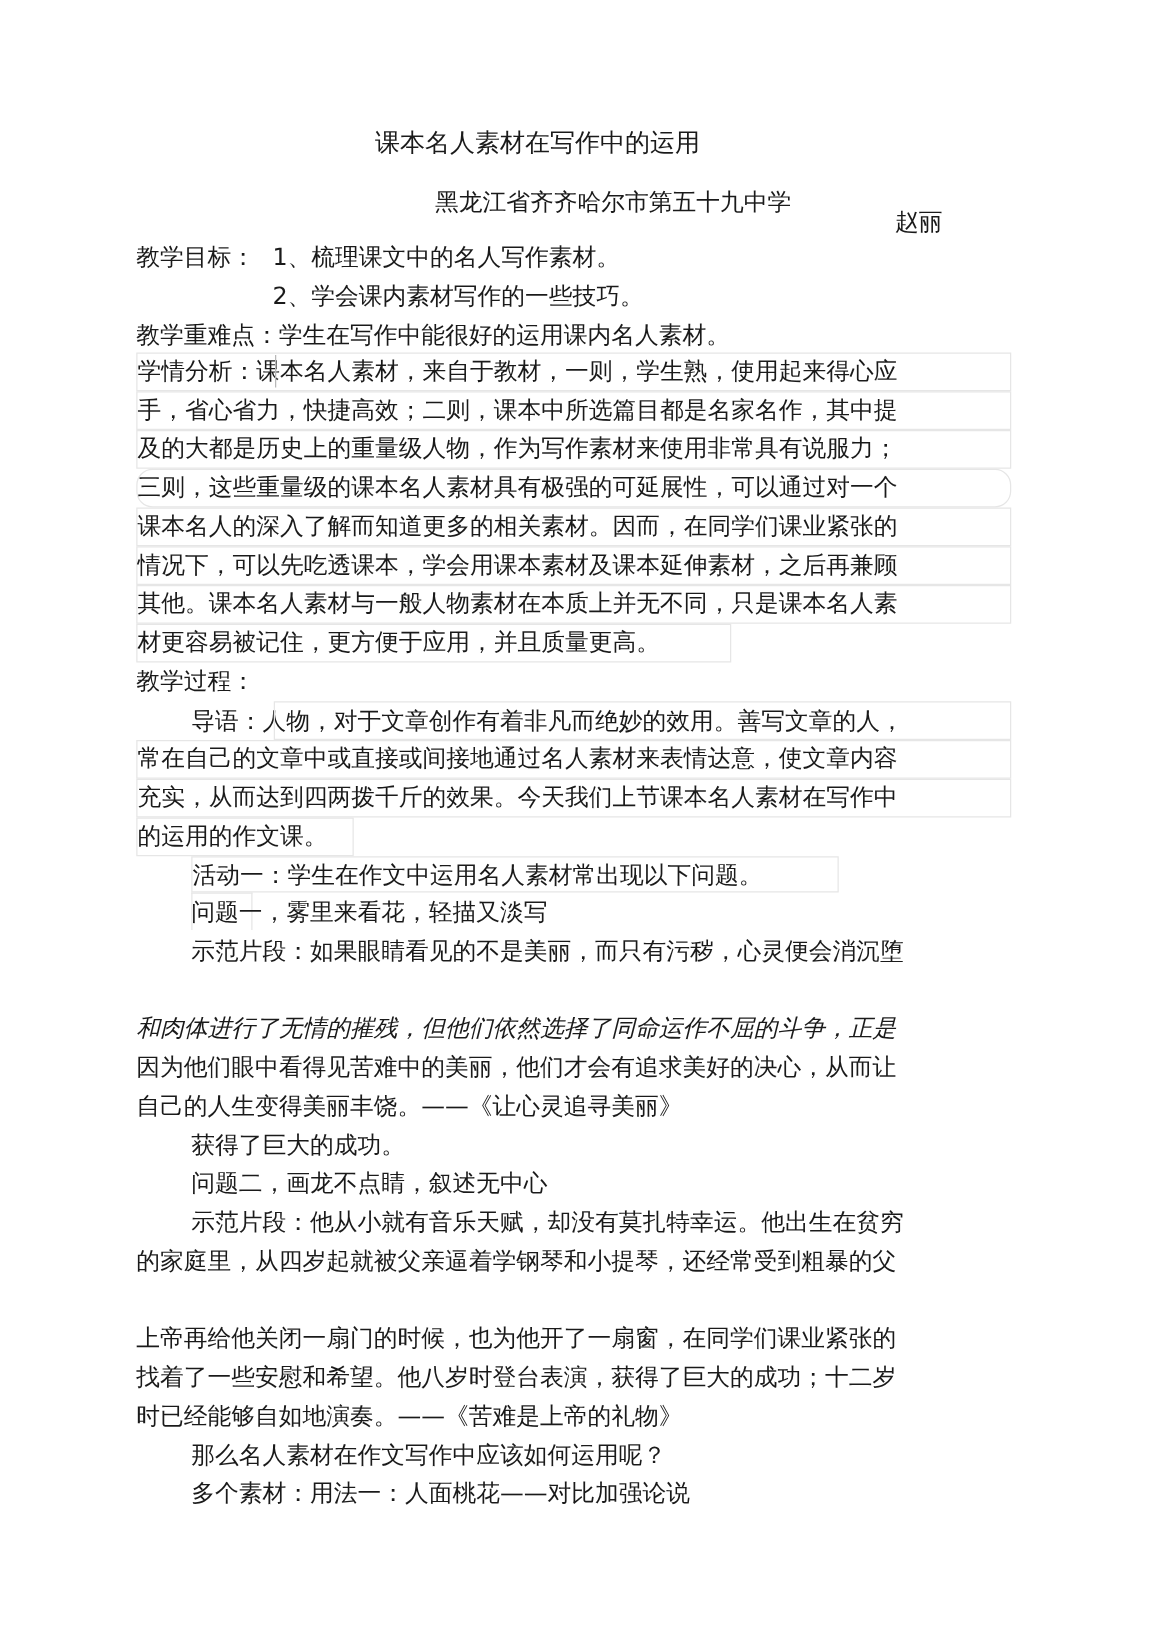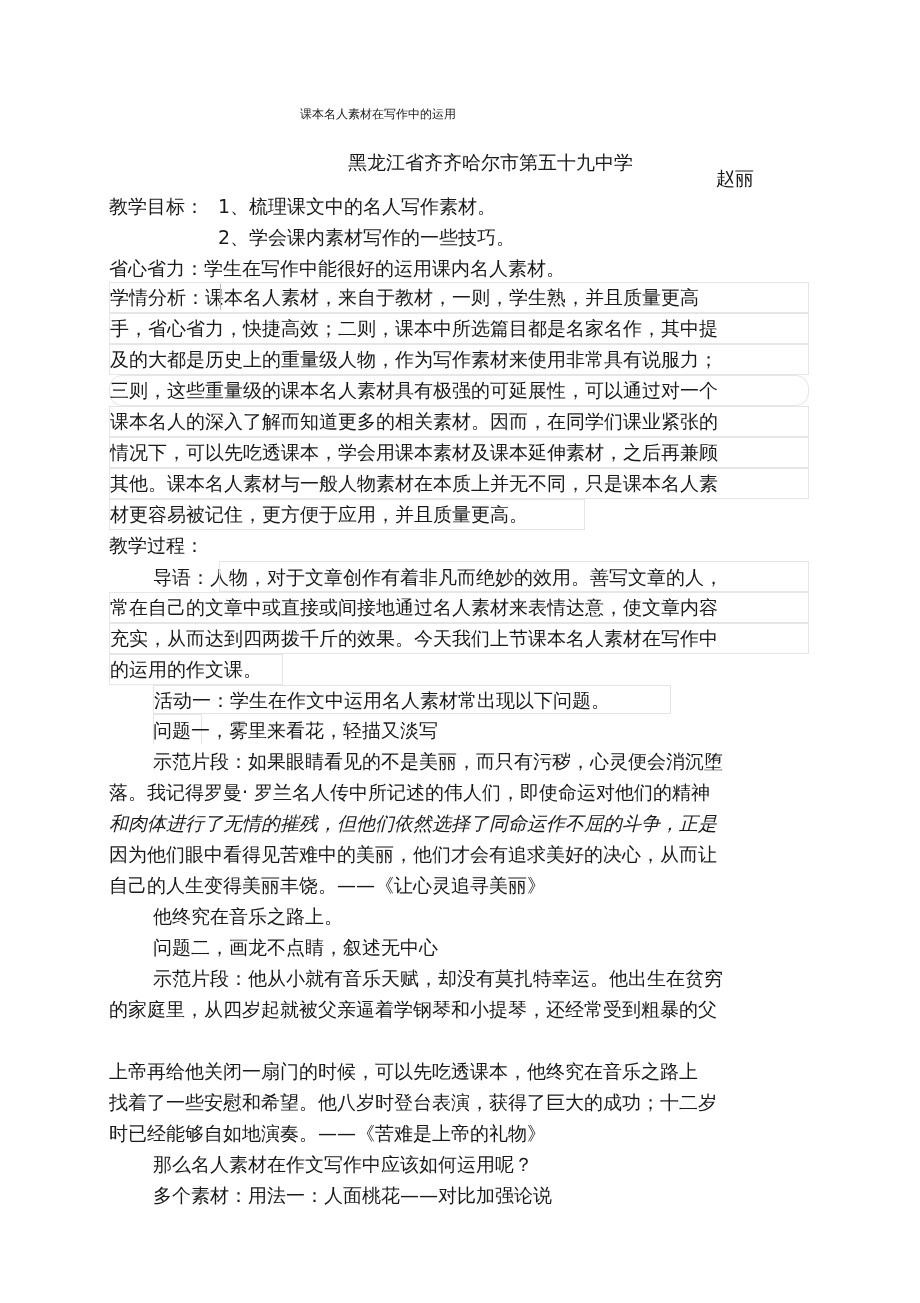--- a/index.html
+++ b/index.html
@@ -10,21 +10,21 @@
   }
   .page { position: absolute; left: 0; top: 0; width: 920px; height: 1303px; }
   .line {
     position: absolute;
     font-size: 19px;
     line-height: 28px;
     height: 28px;
     white-space: nowrap;
     letter-spacing: 0px;
   }
-  .title { font-size: 12px; }
+  .title { font-size: 20px; }
   .boxed {
     border: 1px solid #e6e6e6;
     box-sizing: border-box;
   }
   .cursor-mark {
     position: absolute; width: 1px; background: #b8b8b8;
   }
 </style>
 </head>
 <body>
@@ -33,23 +33,23 @@
 
   <div class="line title" style="left:300px; top:100px;">课本名人素材在写作中的运用</div>
 
   <div class="line" style="left:348px; top:148px;">黑龙江省齐齐哈尔市第五十九中学</div>
   <div class="line" style="left:716px; top:148px;margin-top:16px;">赵丽</div>
 
   <div class="line" style="left:109px; top:192px;">教学目标：</div>
   <div class="line" style="left:218px; top:192px;">1、梳理课文中的名人写作素材。</div>
   <div class="line" style="left:218px; top:223px;">2、学会课内素材写作的一些技巧。</div>
 
-  <div class="line" style="left:109px; top:254px;">省心省力：学生在写作中能很好的运用课内名人素材。</div>
+  <div class="line" style="left:109px; top:254px;">教学重难点：学生在写作中能很好的运用课内名人素材。</div>
 
-  <div class="line boxed" style="left:109px; top:282px; width:700px; height:31px;">学情分析：课本名人素材，来自于教材，一则，学生熟，并且质量更高</div>
+  <div class="line boxed" style="left:109px; top:282px; width:700px; height:31px;">学情分析：课本名人素材，来自于教材，一则，学生熟，使用起来得心应</div>
   <div class="cursor-mark" style="left:220px; top:284px; height:26px;"></div>
   <div class="line boxed" style="left:109px; top:313px; width:700px; height:31px;">手，省心省力，快捷高效；二则，课本中所选篇目都是名家名作，其中提</div>
   <div class="line boxed" style="left:109px; top:344px; width:700px; height:31px;">及的大都是历史上的重量级人物，作为写作素材来使用非常具有说服力；</div>
   <div class="line boxed" style="left:109px; top:375px; width:700px; height:31px;border-radius:13px;">三则，这些重量级的课本名人素材具有极强的可延展性，可以通过对一个</div>
   <div class="line boxed" style="left:109px; top:406px; width:700px; height:31px;">课本名人的深入了解而知道更多的相关素材。因而，在同学们课业紧张的</div>
   <div class="line boxed" style="left:109px; top:437px; width:700px; height:31px;">情况下，可以先吃透课本，学会用课本素材及课本延伸素材，之后再兼顾</div>
   <div class="line boxed" style="left:109px; top:468px; width:700px; height:31px;">其他。课本名人素材与一般人物素材在本质上并无不同，只是课本名人素</div>
   <div class="line boxed" style="left:109px; top:499px; width:476px; height:31px;">材更容易被记住，更方便于应用，并且质量更高。</div>
 
   <div class="line" style="left:109px; top:531px;">教学过程：</div>
@@ -58,30 +58,29 @@
   <div class="boxed" style="position:absolute; left:219px; top:561px; width:590px; height:31px;"></div>
   <div class="line boxed" style="left:109px; top:592px; width:700px; height:31px;">常在自己的文章中或直接或间接地通过名人素材来表情达意，使文章内容</div>
   <div class="line boxed" style="left:109px; top:623px; width:700px; height:31px;">充实，从而达到四两拨千斤的效果。今天我们上节课本名人素材在写作中</div>
   <div class="line boxed" style="left:109px; top:654px; width:174px; height:31px;">的运用的作文课。</div>
 
   <div class="line boxed" style="left:153px; top:685px; width:518px; height:29px;">活动一：学生在作文中运用名人素材常出现以下问题。</div>
   <div class="boxed" style="position:absolute; left:153px; top:714px; width:49px; height:30px; border-bottom:none;"></div>
   <div class="line" style="left:153px; top:716px;">问题一，雾里来看花，轻描又淡写</div>
 
   <div class="line" style="left:153px; top:747px;">示范片段：如果眼睛看见的不是美丽，而只有污秽，心灵便会消沉堕</div>
-  <div class="line" style="left:109px; top:778px;">落。我记得罗曼· 罗兰名人传中所记述的伟人们，即使命运对他们的精神</div>
   <div class="line" style="left:109px; top:809px;font-style:italic;">和肉体进行了无情的摧残，但他们依然选择了同命运作不屈的斗争，正是</div>
   <div class="line" style="left:109px; top:840px;">因为他们眼中看得见苦难中的美丽，他们才会有追求美好的决心，从而让</div>
   <div class="line" style="left:109px; top:871px;">自己的人生变得美丽丰饶。——《让心灵追寻美丽》</div>
 
-  <div class="line" style="left:153px; top:902px;">他终究在音乐之路上。</div>
+  <div class="line" style="left:153px; top:902px;">获得了巨大的成功。</div>
   <div class="line" style="left:153px; top:933px;">问题二，画龙不点睛，叙述无中心</div>
 
   <div class="line" style="left:153px; top:964px;">示范片段：他从小就有音乐天赋，却没有莫扎特幸运。他出生在贫穷</div>
   <div class="line" style="left:109px; top:995px;">的家庭里，从四岁起就被父亲逼着学钢琴和小提琴，还经常受到粗暴的父</div>
-  <div class="line" style="left:109px; top:1057px;">上帝再给他关闭一扇门的时候，可以先吃透课本，他终究在音乐之路上</div>
+  <div class="line" style="left:109px; top:1057px;">上帝再给他关闭一扇门的时候，也为他开了一扇窗，在同学们课业紧张的</div>
   <div class="line" style="left:109px; top:1088px;">找着了一些安慰和希望。他八岁时登台表演，获得了巨大的成功；十二岁</div>
   <div class="line" style="left:109px; top:1119px;">时已经能够自如地演奏。——《苦难是上帝的礼物》</div>
 
   <div class="line" style="left:153px; top:1150px;">那么名人素材在作文写作中应该如何运用呢？</div>
   <div class="line" style="left:153px; top:1181px;">多个素材：用法一：人面桃花——对比加强论说</div>
 
 </div>
 
 </body></html>

